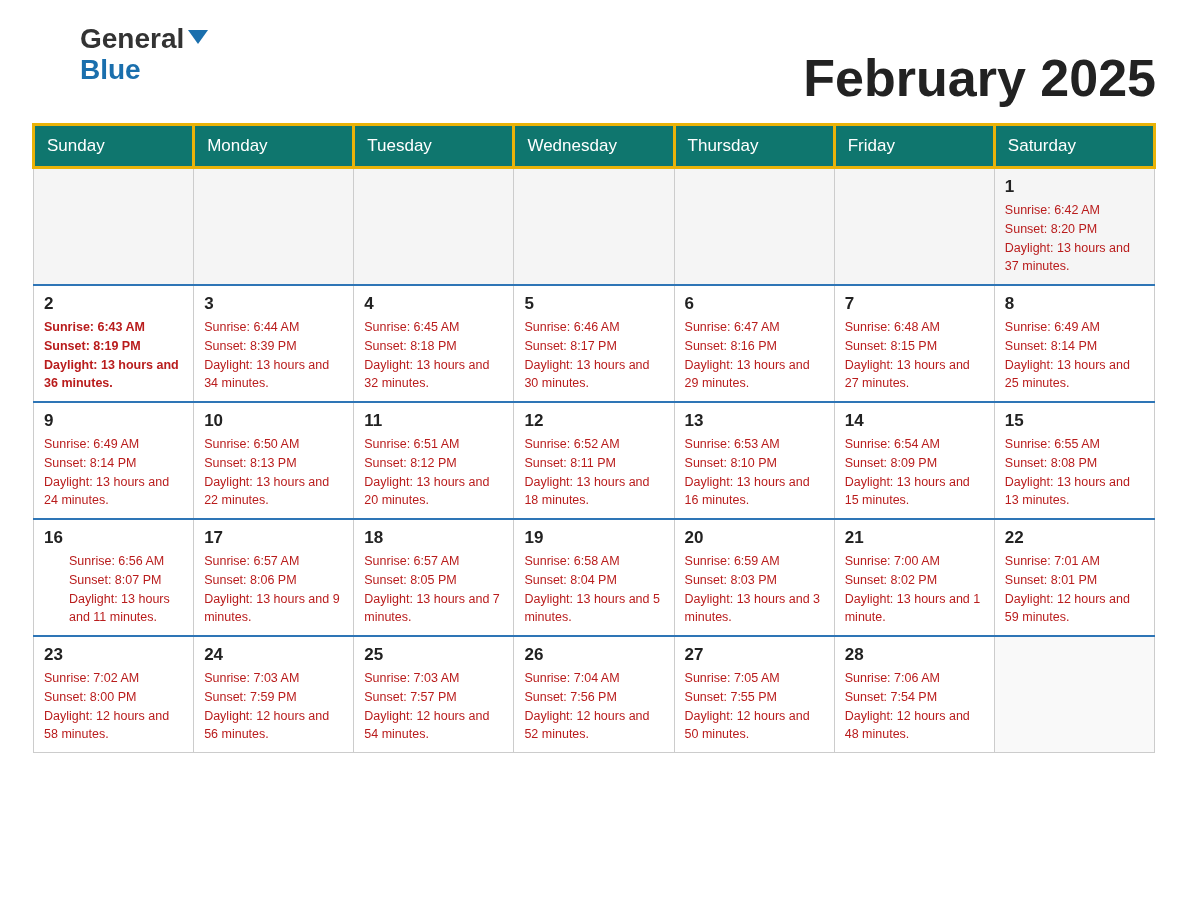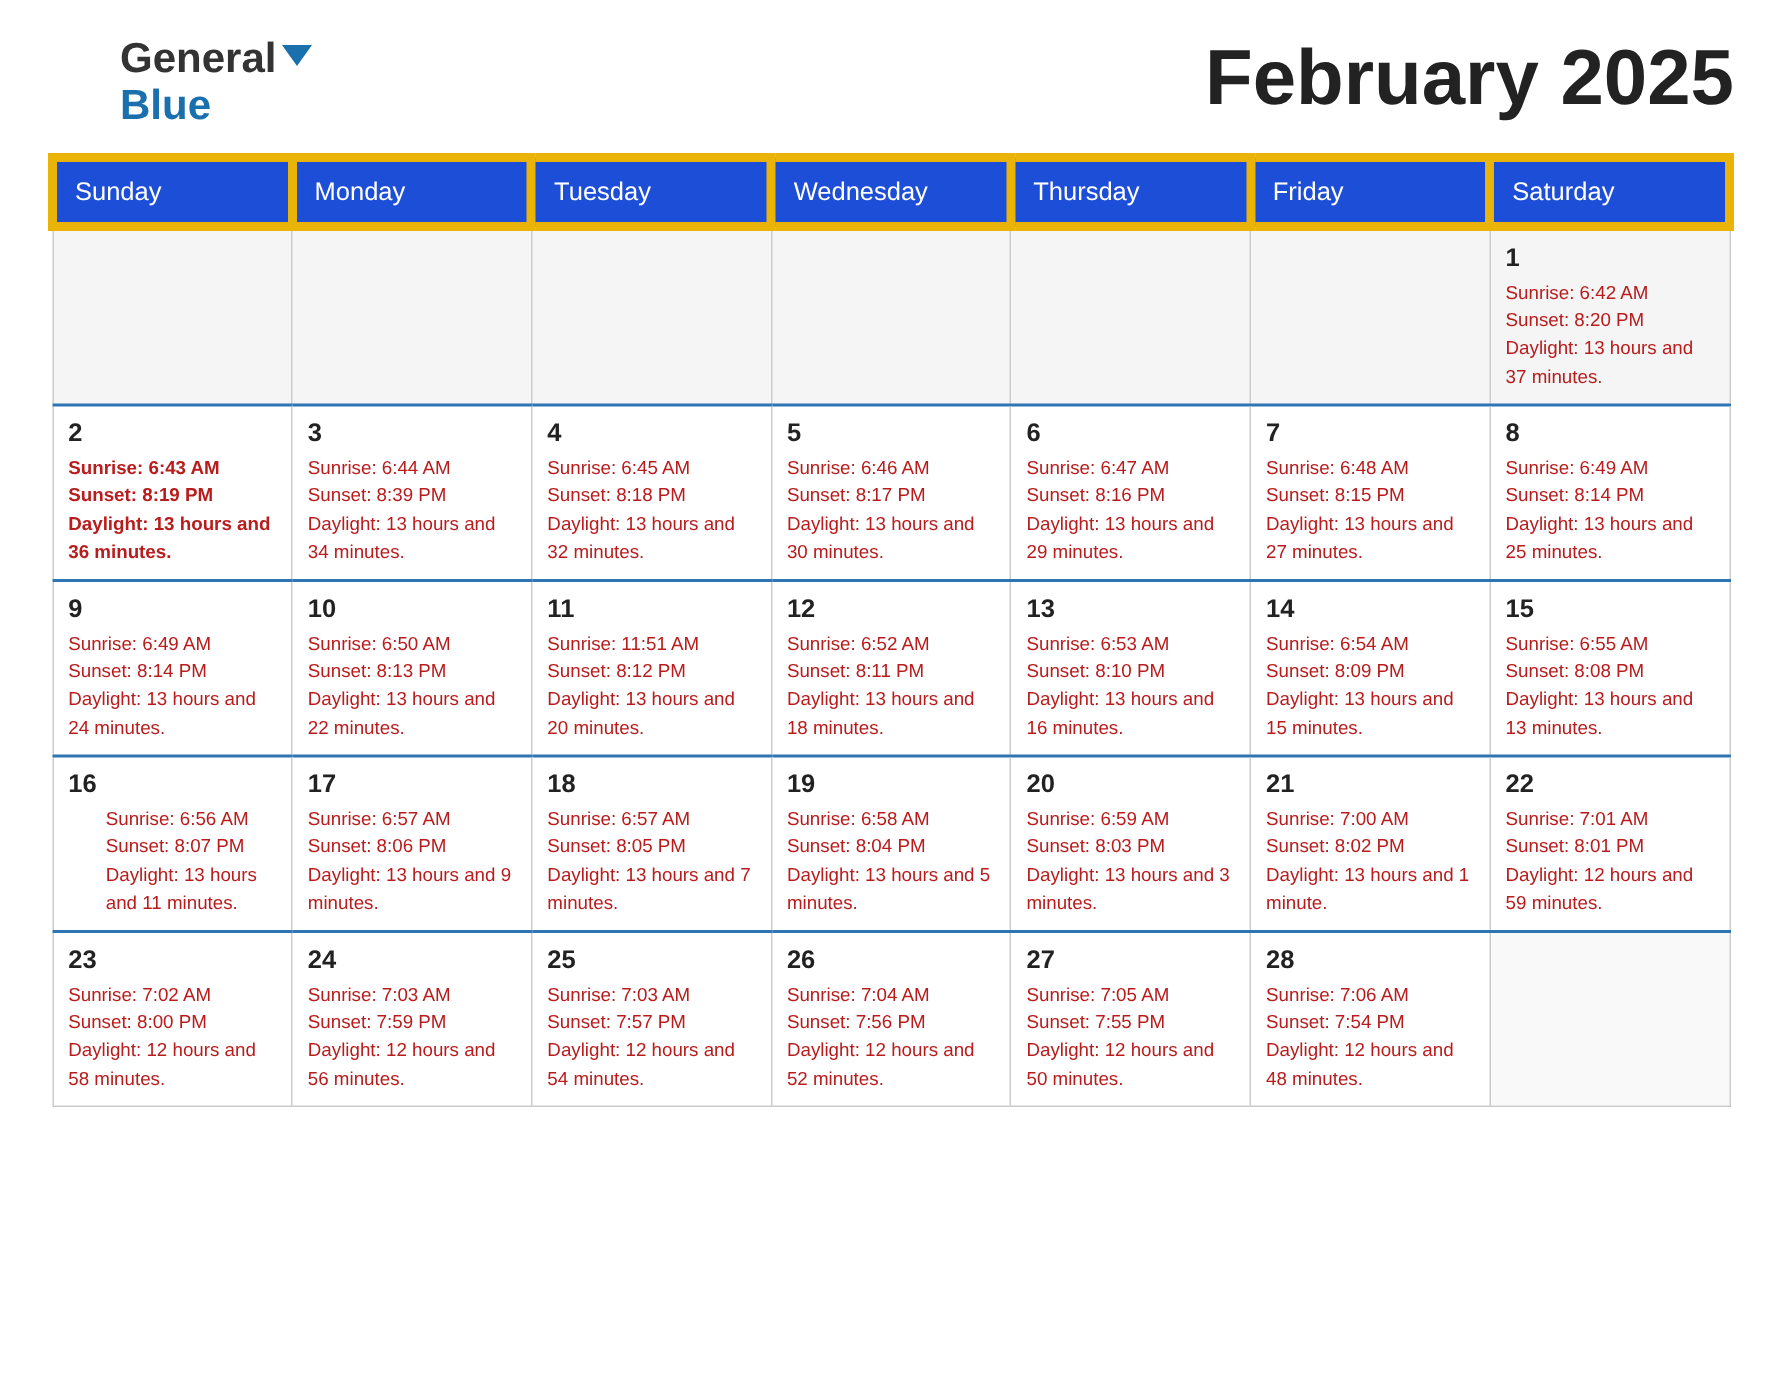--- a/index.html
+++ b/index.html
@@ -42,39 +42,40 @@
       top: -4px;
     }
     .title-section {
       text-align: right;
     }
     .month-title {
       font-size: 52px;
       font-weight: bold;
       color: #222;
       line-height: 1.1;
+      margin-top: 26px;
     }
     .location-title {
       font-size: 20px;
       color: #444;
       margin-top: 4px;
     }
     .calendar {
       width: 100%;
       border-collapse: collapse;
       border: 1px solid #aaa;
     }
     .calendar th {
-      background-color: #1d4ed8;
+      background-color: #0f766e;
       color: #fff;
       font-size: 17px;
       font-weight: normal;
       padding: 10px 12px;
       text-align: left;
-      border: 6px solid #eab308;
+      border: 3px solid #eab308;
     }
     .calendar td {
       width: 14.285%;
       vertical-align: top;
       padding: 8px 10px;
       border: 1px solid #ccc;
       font-size: 13px;
       color: #333;
       height: 110px;
     }
@@ -196,21 +197,21 @@
 Daylight: 13 hours and 24 minutes.</div>
         </td>
         <td>
           <span class="day-number">10</span>
           <div class="day-info" style="white-space: pre-line;">Sunrise: 6:50 AM
 Sunset: 8:13 PM
 Daylight: 13 hours and 22 minutes.</div>
         </td>
         <td>
           <span class="day-number">11</span>
-          <div class="day-info" style="white-space: pre-line;">Sunrise: 11:51 AM
+          <div class="day-info" style="white-space: pre-line;">Sunrise: 6:51 AM
 Sunset: 8:12 PM
 Daylight: 13 hours and 20 minutes.</div>
         </td>
         <td>
           <span class="day-number">12</span>
           <div class="day-info" style="white-space: pre-line;">Sunrise: 6:52 AM
 Sunset: 8:11 PM
 Daylight: 13 hours and 18 minutes.</div>
         </td>
         <td>

